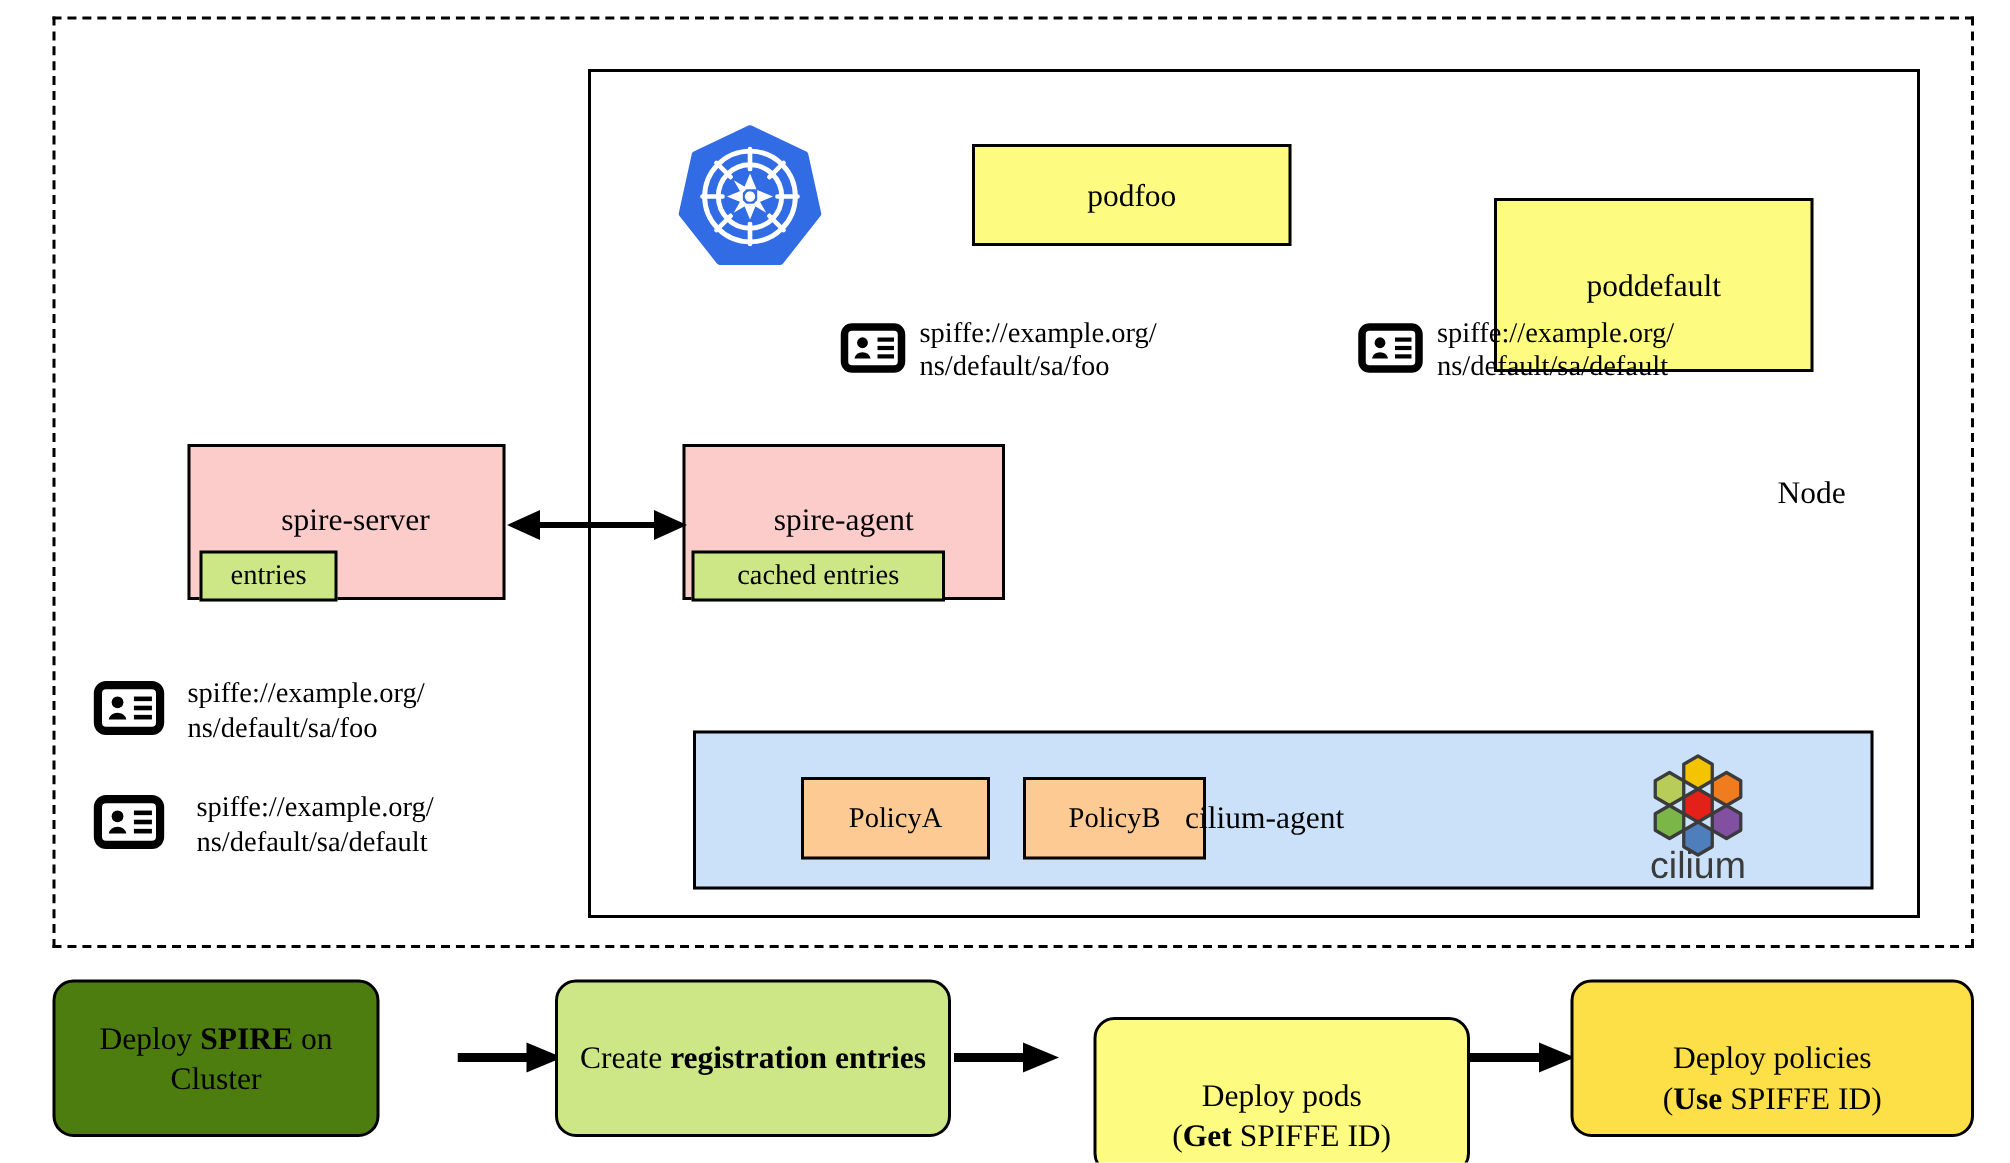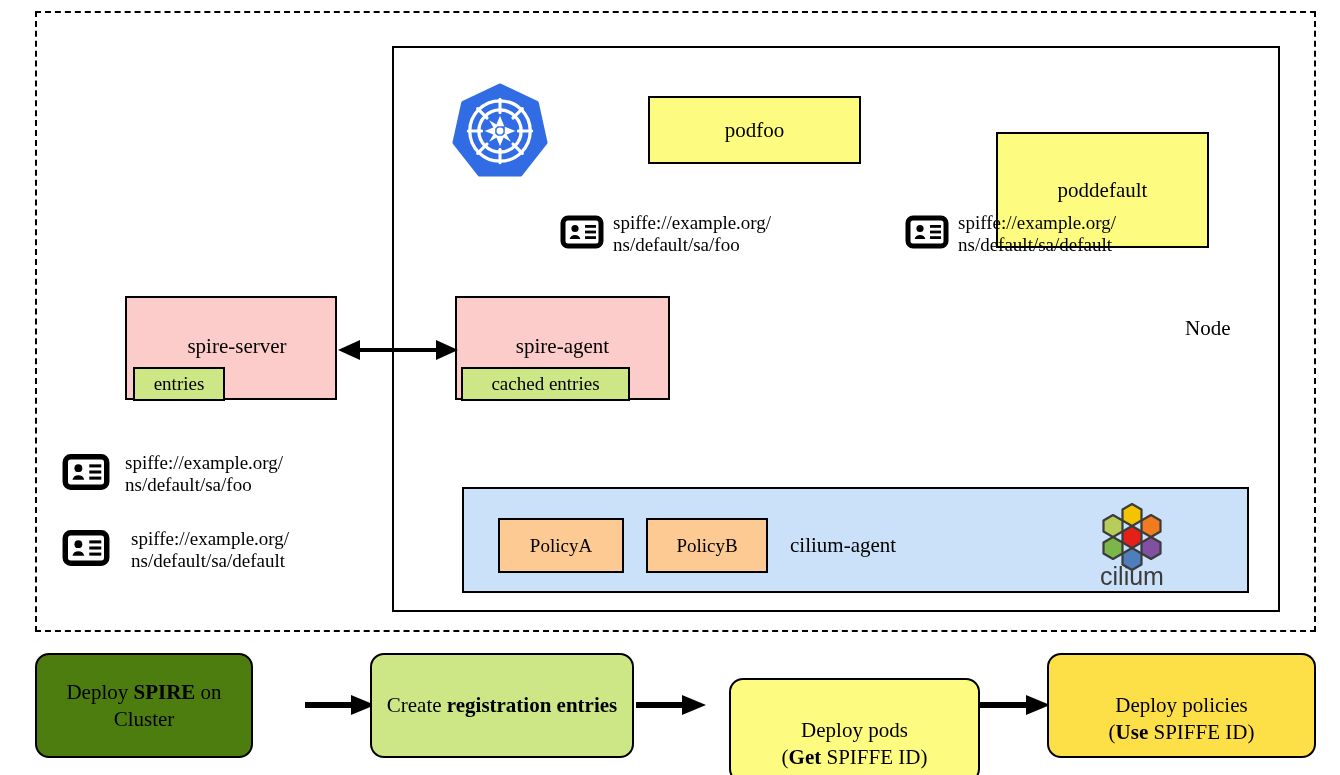--- a/index.html
+++ b/index.html
@@ -43,21 +43,21 @@
     display: flex;
     align-items: center;
     justify-content: center;
     text-align: center;
     font-size: 21px;
     line-height: 1.15;
   }
   .pod-box { background: #fefc80; }
   .pink-box { background: #fccccb; }
   .green-box { background: #cde787; font-size: 19px; }
-  .orange-box { background: #fcca92; font-size: 19px; }
+  .orange-box { background: #fcca92; font-size: 19px; margin-left: 36px; }
   .cilium-box { background: #cbe1f9; }
 
   
   #k8s-logo { left: 452px; top: 83px; width: 96px; height: 96px; }
 
   
   #pod-foo-box  { left: 627px;  top: 96px;  width: 213px; height: 68px; margin-left: 21px; }
   #pod-default-box { left: 996px; top: 96px; width: 213px; height: 116px; margin-top: 36px; }
 
   

